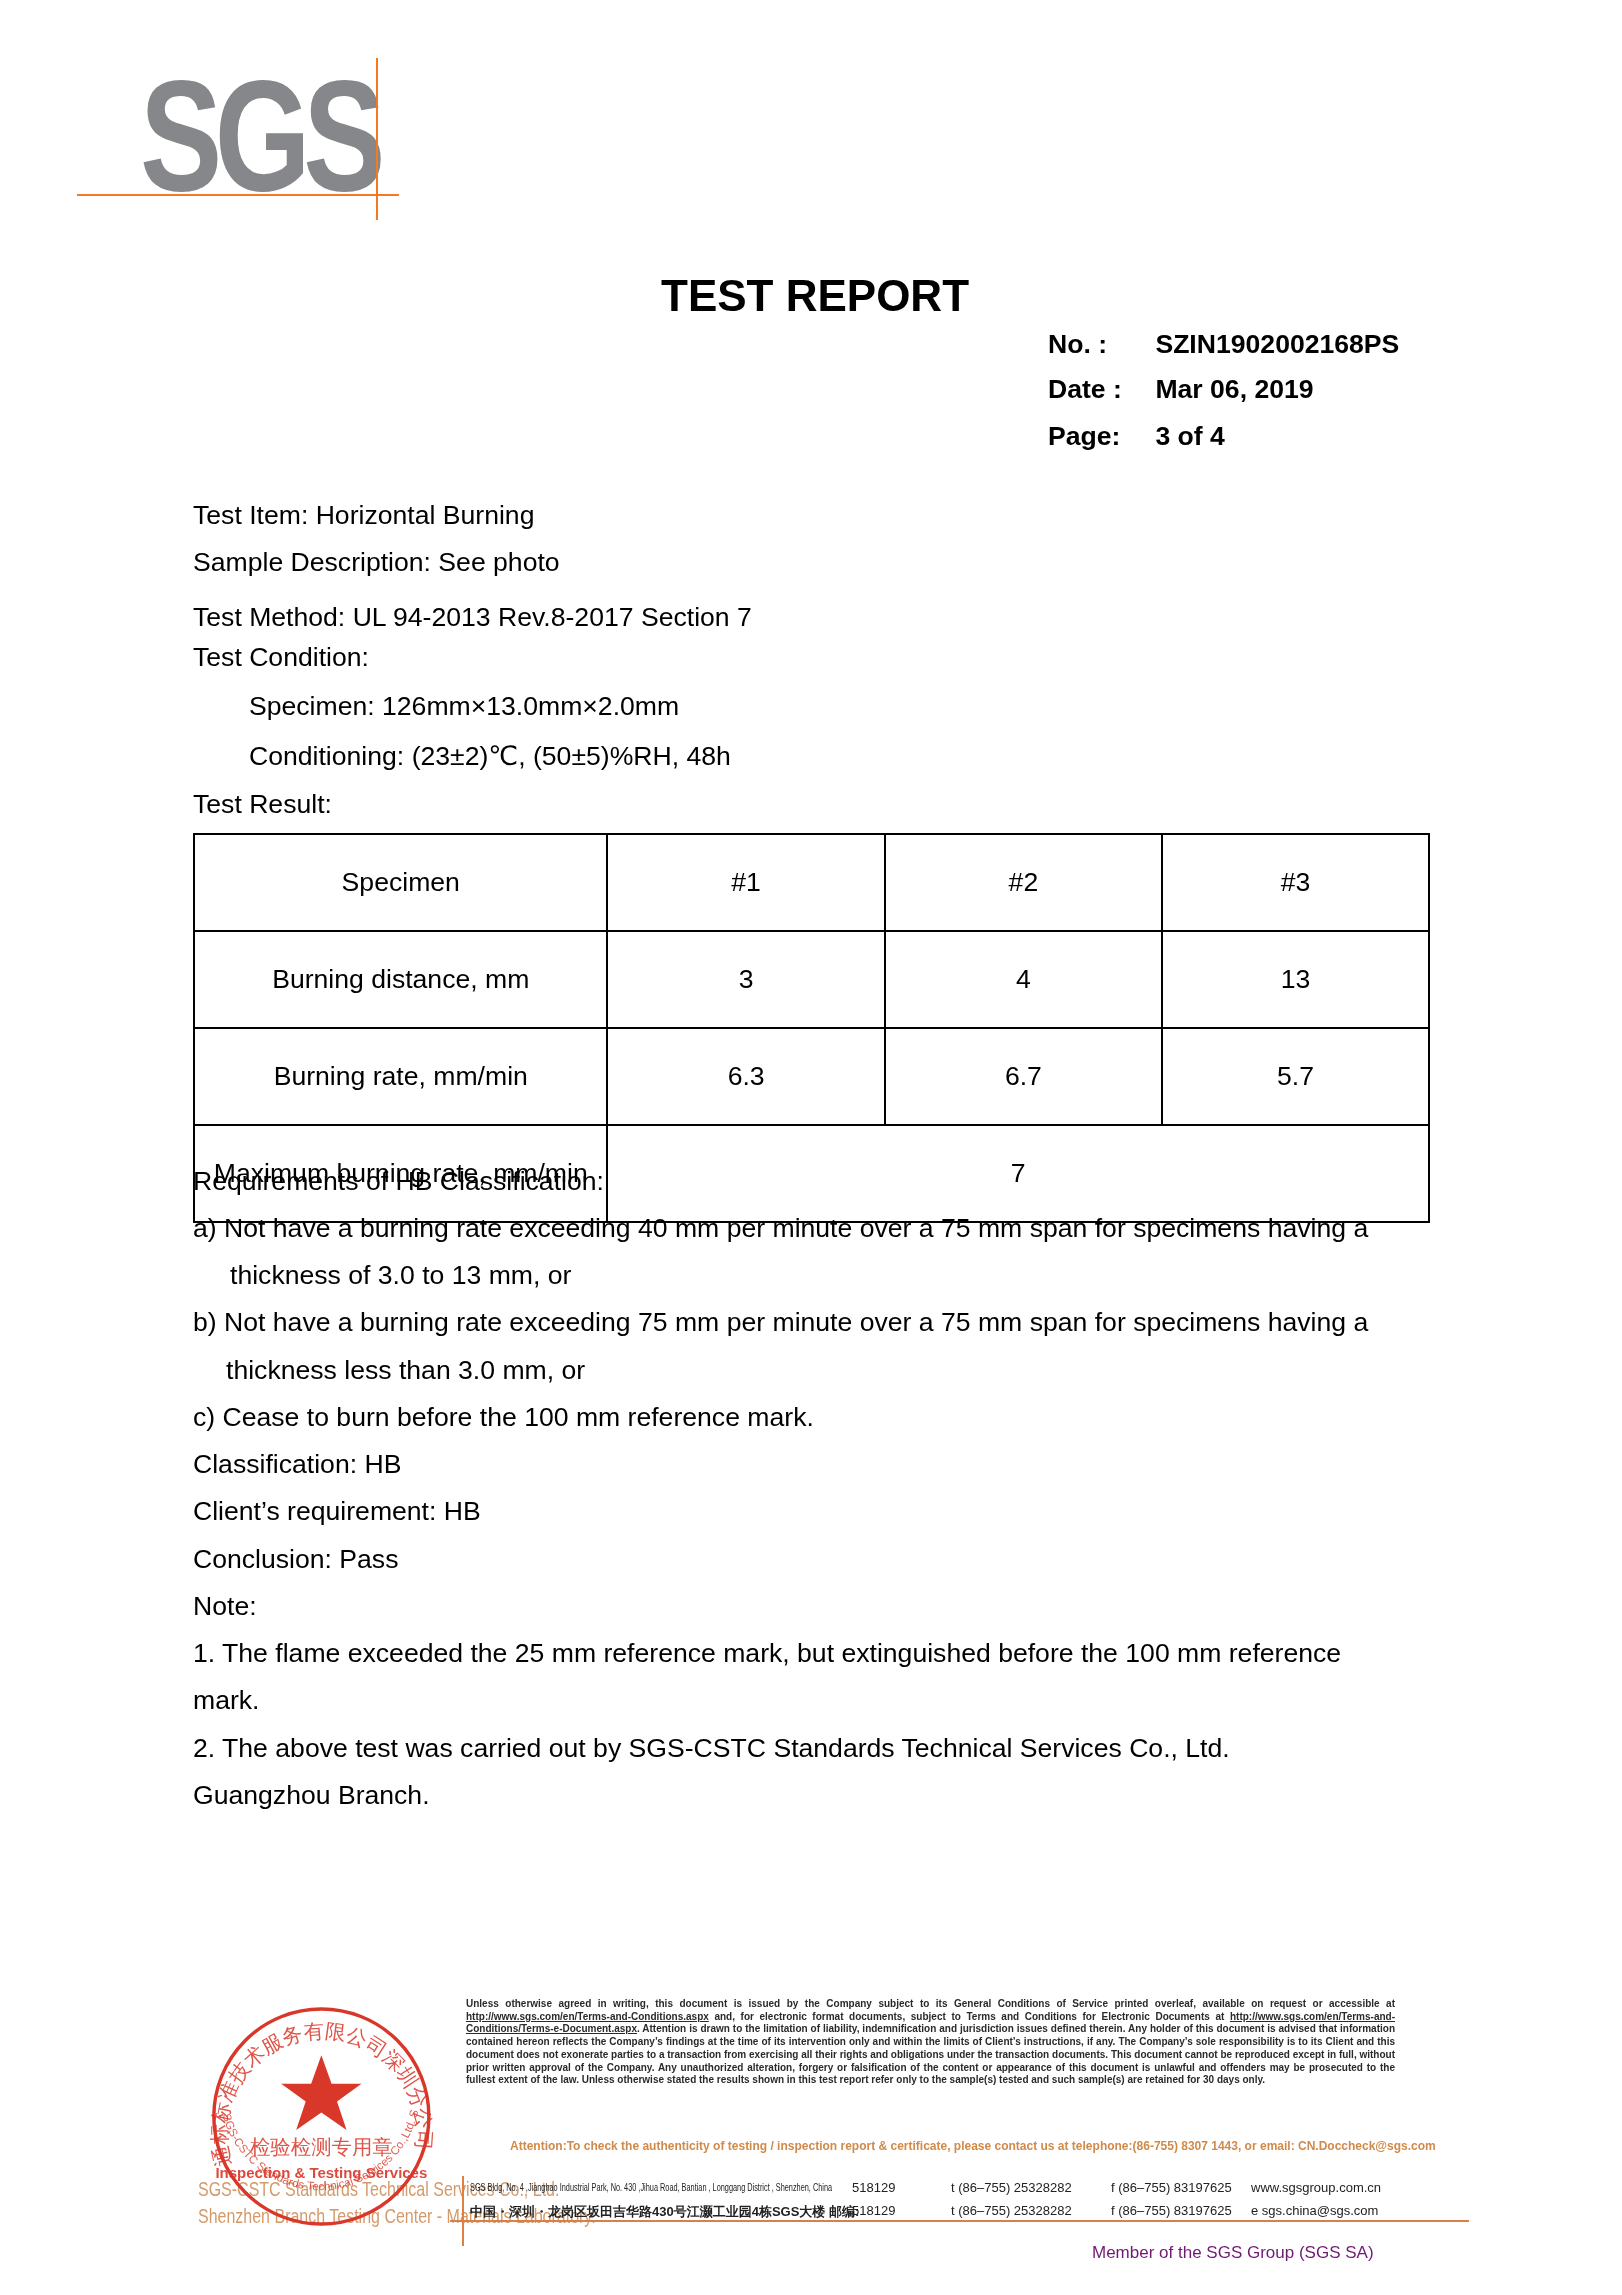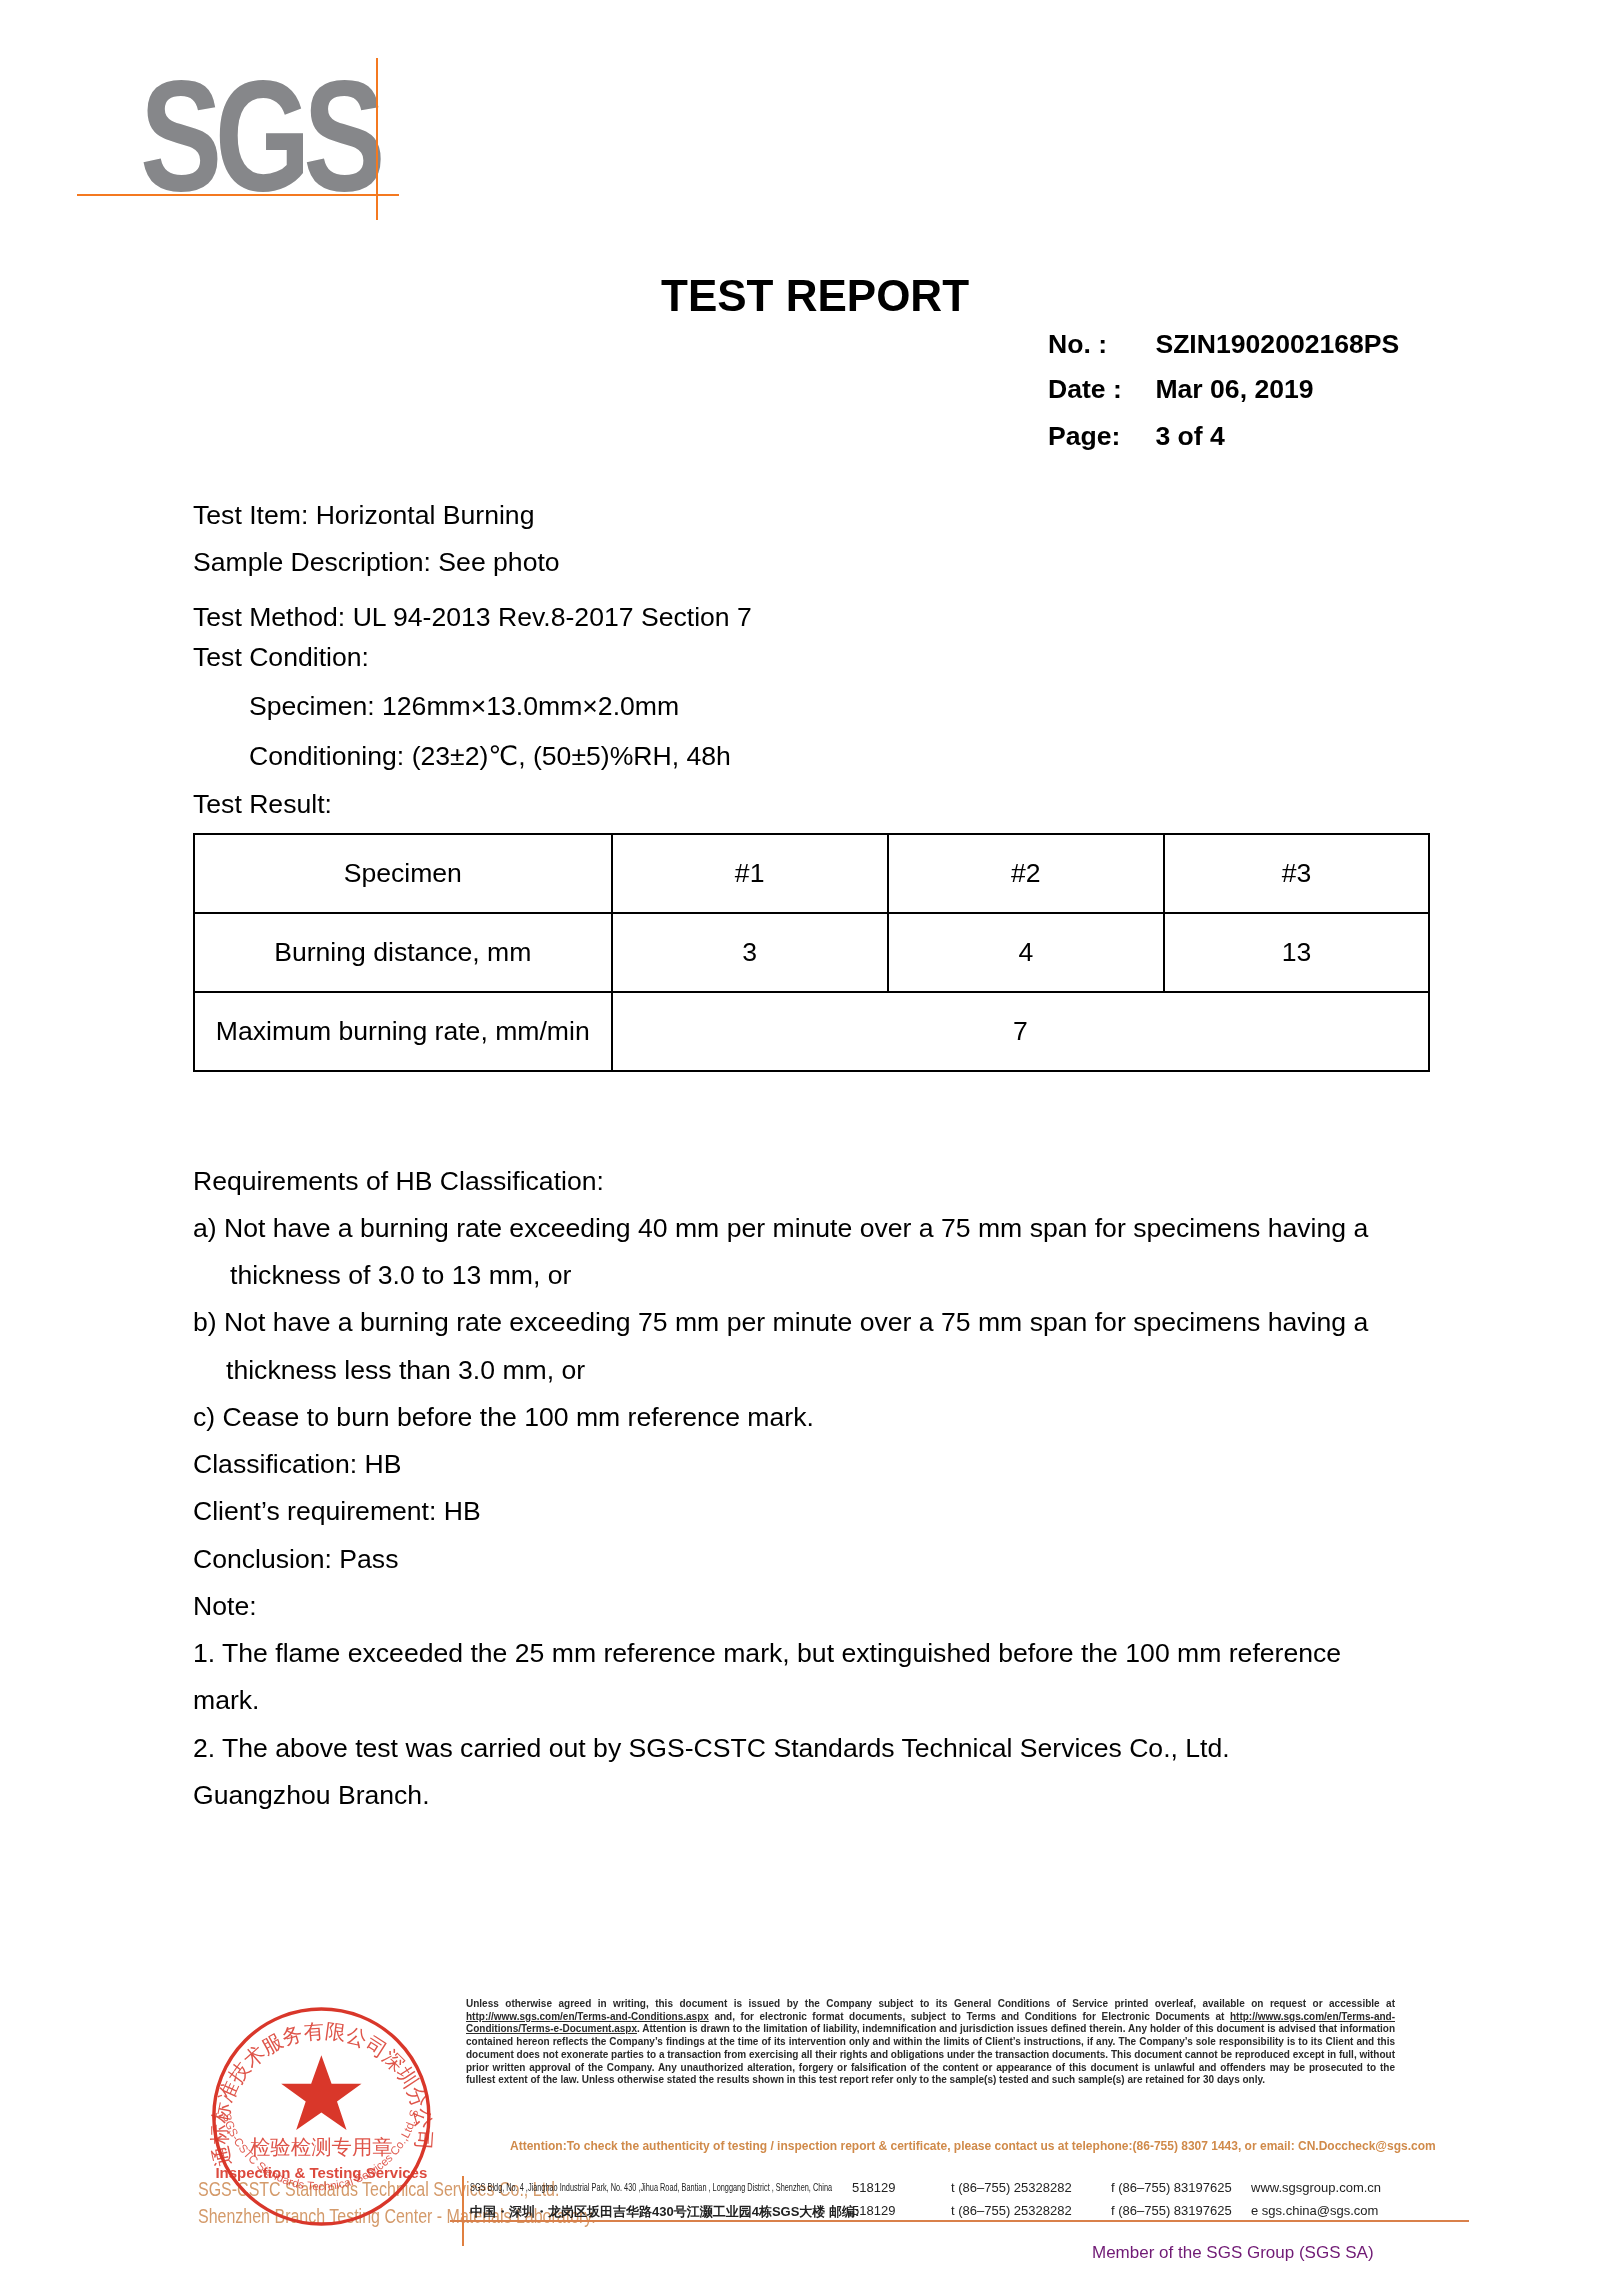--- a/index.html
+++ b/index.html
@@ -23,21 +23,21 @@
   #meta-page { top: 421px; }
 
   
   .line { position: absolute; left: 193px; font-size: 26.6px; white-space: nowrap; }
   .indent1 { left: 249px; }
   .indent2 { left: 230px; }
   .indent3 { left: 226px; }
 
   
   #result-table { position: absolute; left: 193px; top: 833px; width: 1237px; border-collapse: collapse; font-size: 26.6px; }
-  #result-table td { border: 2px solid #000; height: 61px; text-align: center; vertical-align: middle; padding: 8px; }
+  #result-table td { border: 2px solid #000; height: 61px; text-align: center; vertical-align: middle; padding: 17px; }
   #result-table td.c0 { width: 419px; }
   #result-table td.c1 { width: 274px; }
   #result-table td.c2 { width: 274px; }
   #result-table td.c3 { width: 262px; }
 
   
   #stamp { position: absolute; left: 194px; top: 1994px; width: 252px; height: 245px; }
   #stamp-company { position: absolute; left: 198px; top: 2175px; font-size: 20.5px; color: #d49a6a;
          white-space: nowrap; transform: scaleX(0.78); transform-origin: left top; line-height: 27px; }
   #legal { position: absolute; left: 466px; top: 1998px; width: 929px; font-size: 10px; line-height: 12.7px;
@@ -90,20 +90,26 @@
     <td class="c0">Specimen</td>
     <td class="c1">#1</td>
     <td class="c2">#2</td>
     <td class="c3">#3</td>
   </tr>
   <tr>
     <td class="c0">Burning distance, mm</td>
     <td class="c1">3</td>
     <td class="c2">4</td>
     <td class="c3">13</td>
+  </tr>
+  <tr>
+    <td class="c0">Burning rate, mm/min</td>
+    <td class="c1">6.3</td>
+    <td class="c2">6.7</td>
+    <td class="c3">5.7</td>
   </tr>
   <tr>
     <td class="c0">Maximum burning rate, mm/min</td>
     <td colspan="3">7</td>
   </tr>
 </tbody>
   </table>
 
 <div class="line" style="top:1166px">Requirements of HB Classification:</div>
 <div class="line" style="top:1213px">a) Not have a burning rate exceeding 40 mm per minute over a 75 mm span for specimens having a</div>

